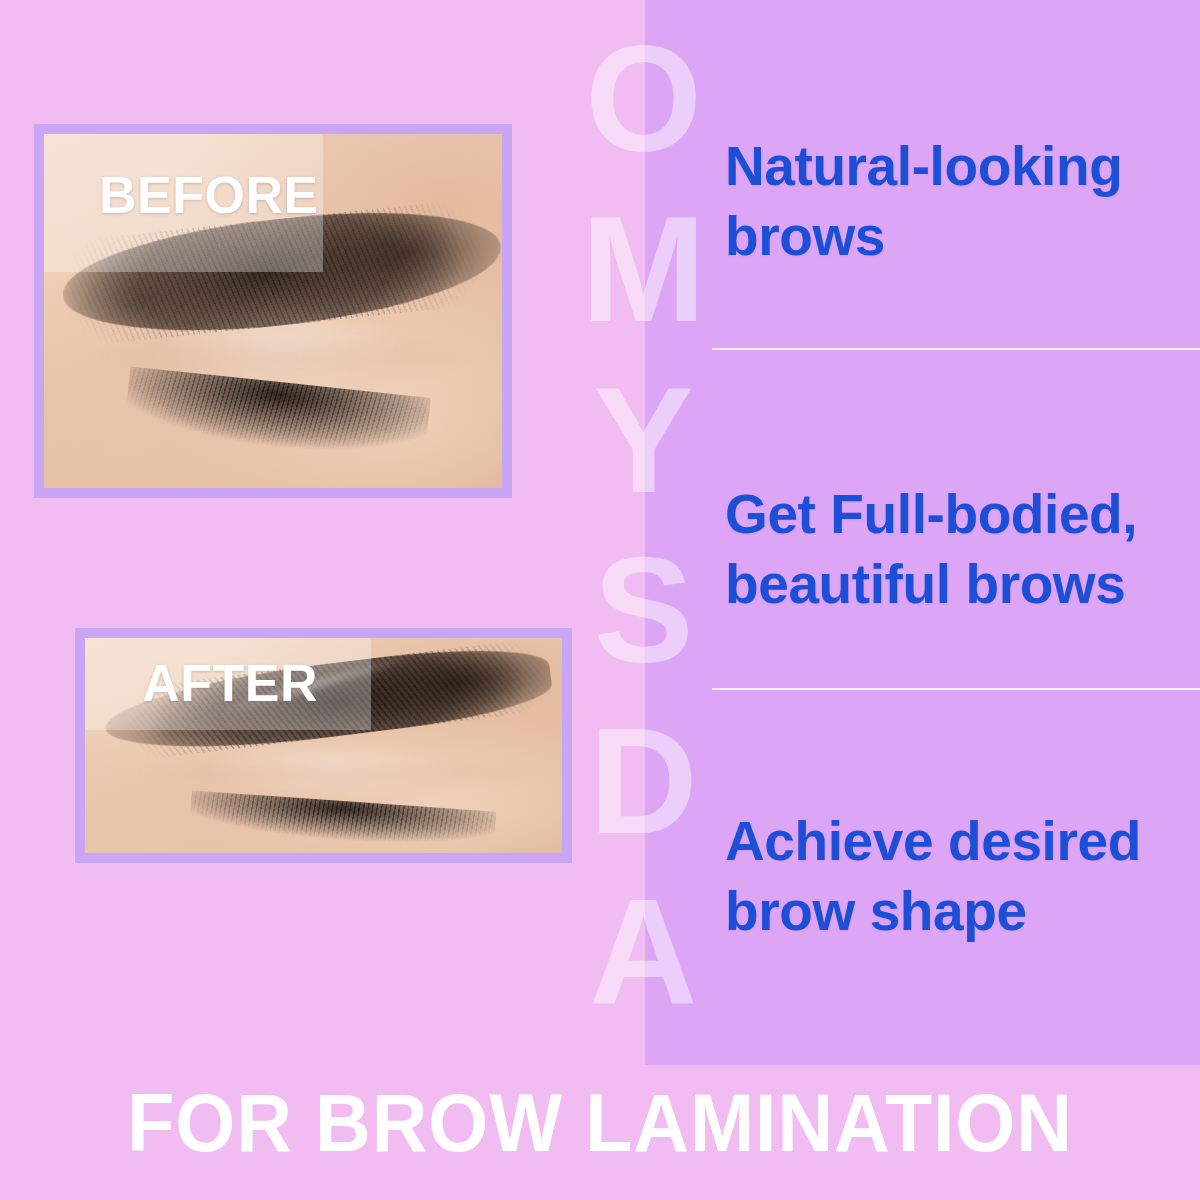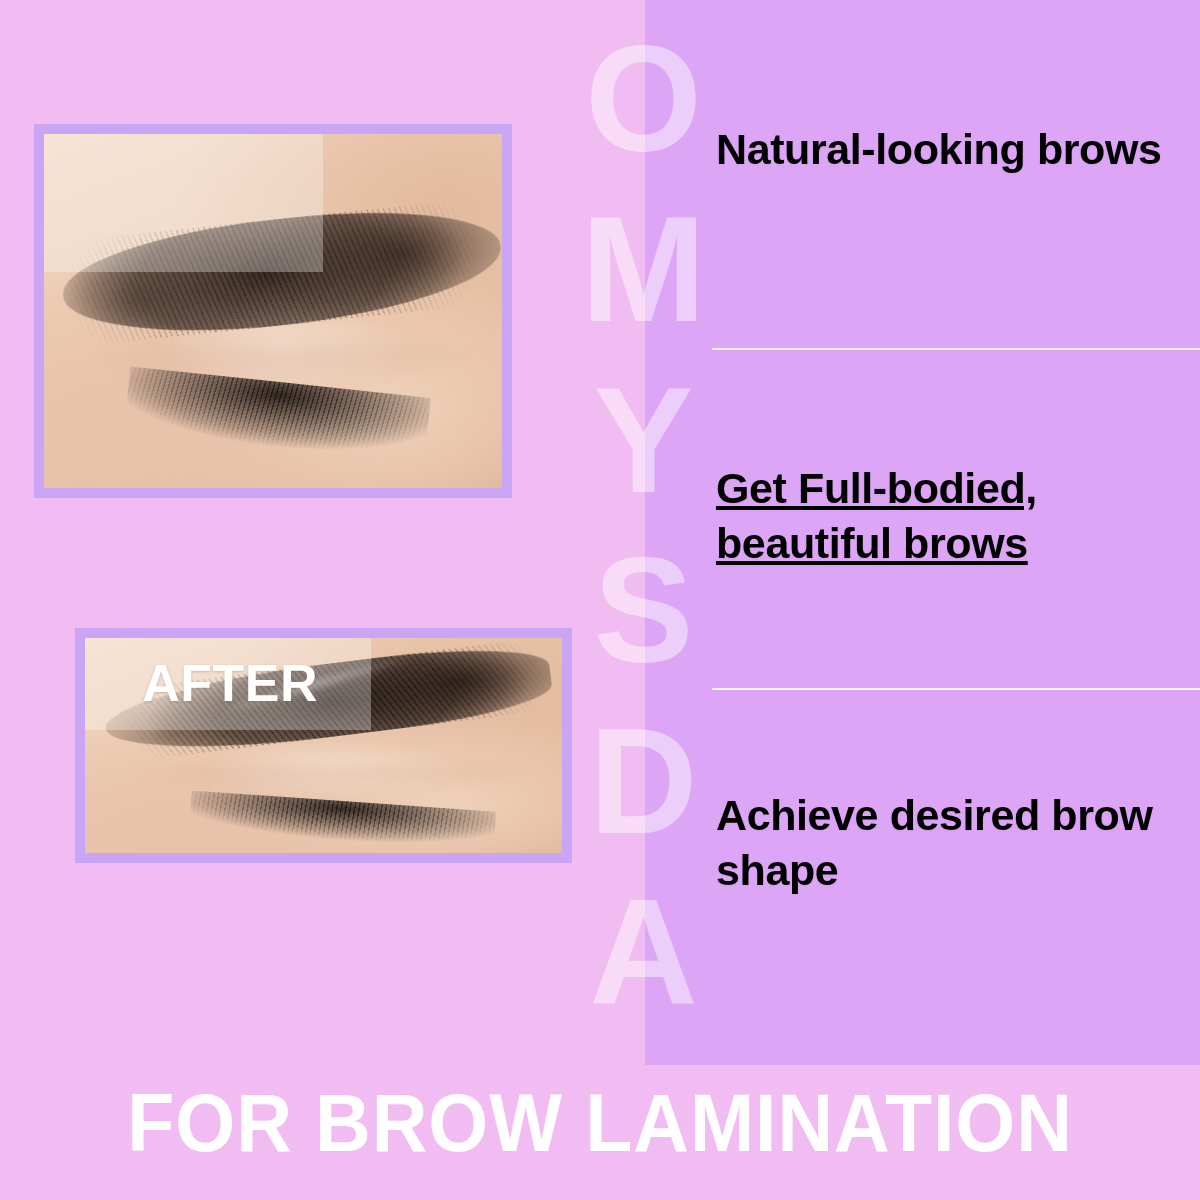--- a/index.html
+++ b/index.html
@@ -148,28 +148,28 @@
     letter-spacing:0.5px;line-height:1;
     text-shadow:0 1px 3px rgba(120,80,70,0.30);
   }
   .lbl-before{left:12%;top:10%;font-size:52px;}
   .lbl-after{left:12%;top:9%;font-size:52px;}
 
   
   .features{position:absolute;left:712px;top:118px;width:462px;}
   .feature{position:relative;}
   .feature-text{
-    color:#000000;font-weight:bold;
-    font-family:"Liberation Sans", sans-serif;
-    font-size:43px;line-height:1.28;letter-spacing:-0.4px;
-    margin:4px;
+    color:#1d4ed8;font-weight:bold;
+    font-family:"Liberation Sans", sans-serif;
+    font-size:55px;line-height:1.28;letter-spacing:-0.4px;
+    margin:13px;
     text-shadow:0 1px 2px rgba(170,120,200,0.18);
   }
   .f1{height:230px;}
-  .f2{height:340px;padding-top:105px;box-sizing:border-box;text-decoration:underline;}
+  .f2{height:340px;padding-top:105px;box-sizing:border-box;}
   .f3{padding-top:92px;}
   .divider{
     position:absolute;height:2px;width:488px;
     background:rgba(255,255,255,0.85);
   }
   .div1{left:712px;top:348px;}
   .div2{left:712px;top:688px;}
 
   
   .headline{
@@ -207,20 +207,21 @@
       <div class="skin"></div>
       <div class="skin-hilite"></div>
       <div class="lid-crease"></div>
       <div class="brow brow-before">
         <div class="hairs hairs-before"></div>
       </div>
       <div class="lash lash-before">
         <div class="lash-lines"></div>
       </div>
       <div class="label-band band-before"></div>
+      <div class="ba-label lbl-before">BEFORE</div>
     </div>
   </div>
 
   <div class="frame frame-after">
     <div class="photo">
       <div class="skin"></div>
       <div class="skin-hilite"></div>
       <div class="lid-crease"></div>
       <div class="brow brow-after">
         <div class="hairs hairs-after"></div>

